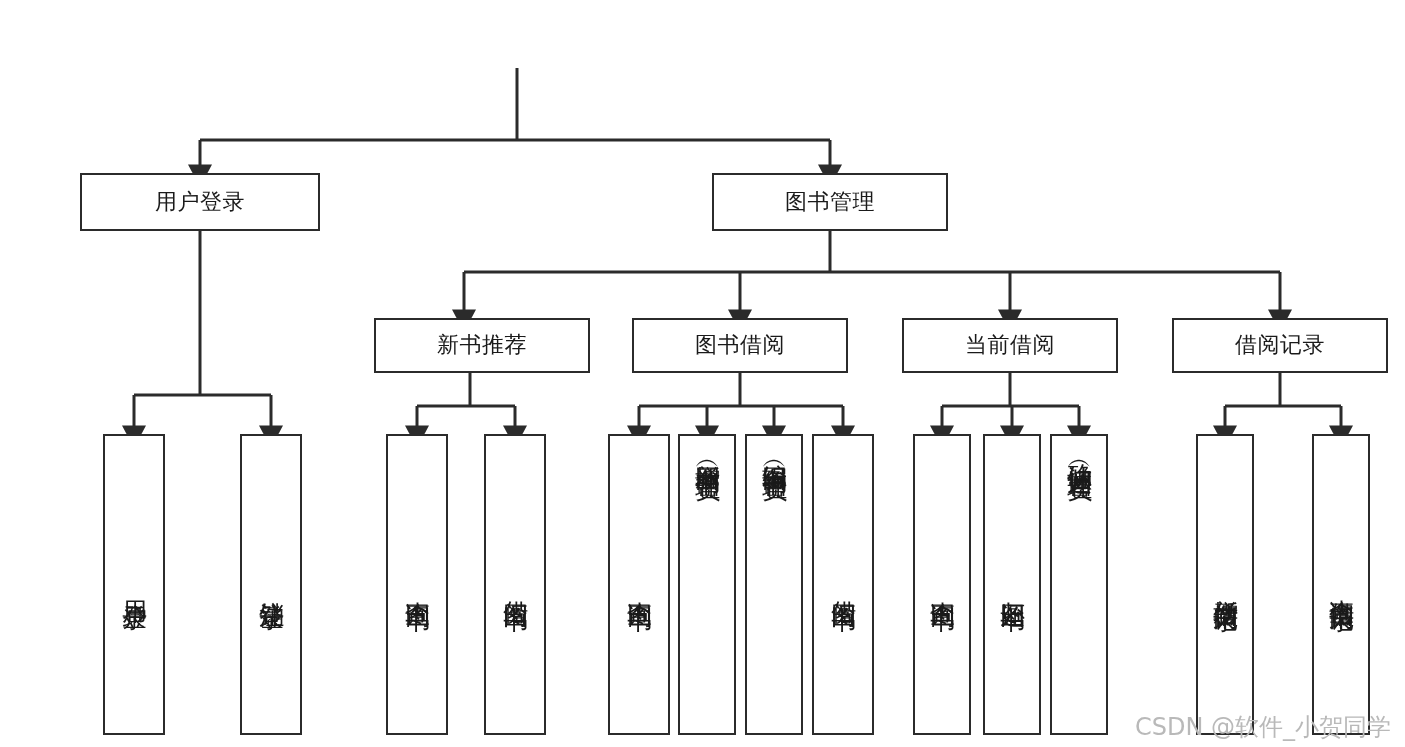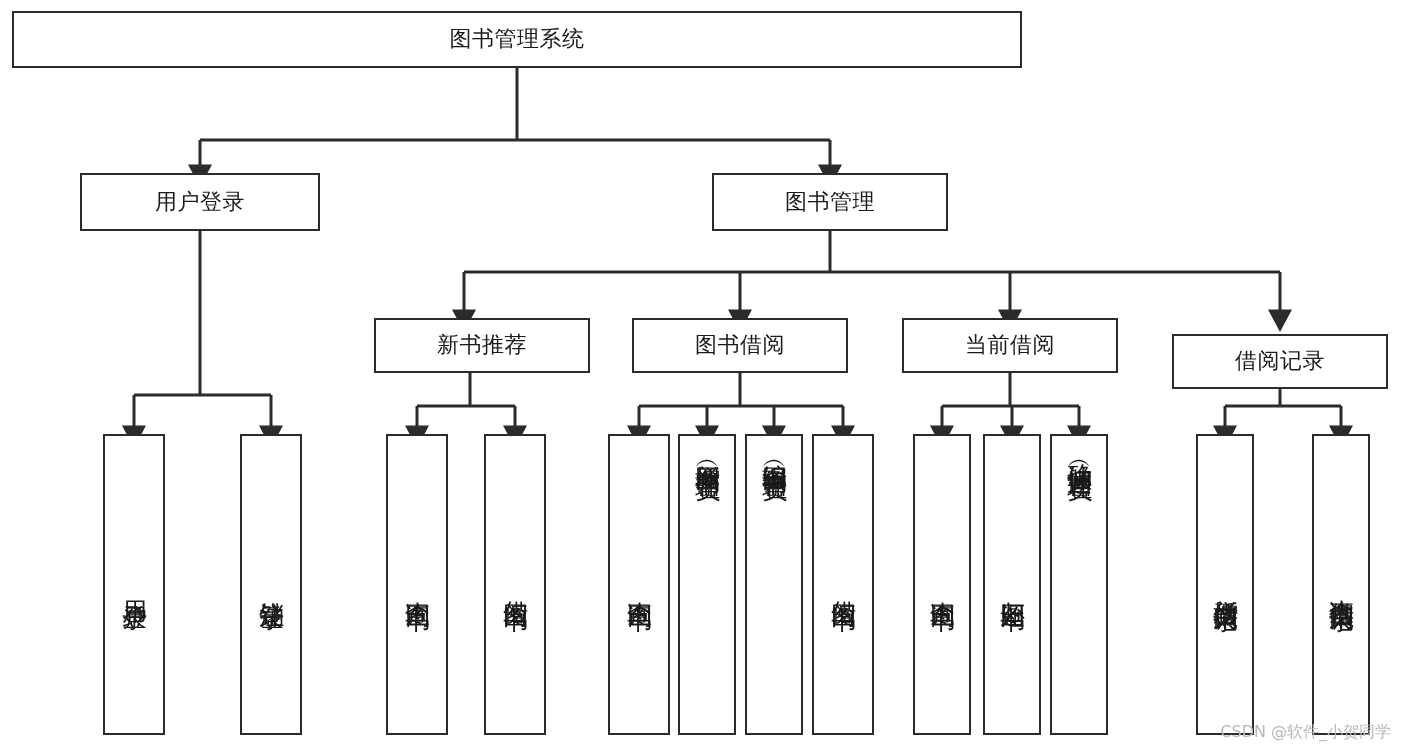--- a/index.html
+++ b/index.html
@@ -54,21 +54,21 @@
     justify-content: flex-start;
     padding-top: 8px;
   }
   .node-label {
     display: block;
   }
   #watermark {
     position: absolute;
     right: 14px;
     bottom: 4px;
-    font-size: 16px;
+    font-size: 24px;
     color: #b9b9b9;
     white-space: nowrap;
     user-select: none;
   }
 </style>
 </head>
 <body>
 
 <div id="diagram-root">
 
@@ -127,23 +127,20 @@
     </g>
 
     <g>
       <line x1="1280" y1="373" x2="1280" y2="406" stroke="#2b2b2b" stroke-width="3"></line>
       <line x1="1225" y1="406" x2="1341" y2="406" stroke="#2b2b2b" stroke-width="3"></line>
       <line x1="1225" y1="406" x2="1225" y2="429" stroke="#2b2b2b" stroke-width="3" marker-end="url(#arrowhead)"></line>
       <line x1="1341" y1="406" x2="1341" y2="429" stroke="#2b2b2b" stroke-width="3" marker-end="url(#arrowhead)"></line>
     </g>
   </svg>
 
-  <div class="node horiz" style="left: 12px; top: 11px; width: 1010px; height: 57px;">
-    <span class="node-label">图书管理系统</span>
-  </div>
 
   <div class="node horiz" style="left: 80px; top: 173px; width: 240px; height: 58px;">
     <span class="node-label">用户登录</span>
   </div>
 
   <div class="node horiz" style="left: 712px; top: 173px; width: 236px; height: 58px; align-items: center;">
     <span class="node-label">图书管理</span>
   </div>
 
   <div class="node horiz" style="left: 362px; top: 318px; width: 216px; height: 55px; margin-left: 12px;">
@@ -151,21 +148,21 @@
   </div>
 
   <div class="node horiz" style="left: 632px; top: 318px; width: 216px; height: 55px; justify-content: center;">
     <span class="node-label">图书借阅</span>
   </div>
 
   <div class="node horiz" style="left: 902px; top: 318px; width: 216px; height: 55px; align-items: center;">
     <span class="node-label">当前借阅</span>
   </div>
 
-  <div class="node horiz" style="left: 1172px; top: 318px; width: 216px; height: 55px; margin-top: 16px;">
+  <div class="node horiz" style="left: 1172px; top: 318px; width: 216px; height: 55px;">
     <span class="node-label">借阅记录</span>
   </div>
 
   <div class="node vert" style="left: 103px; top: 434px; width: 62px; height: 301px;">
     <span class="node-label">用户登录</span>
   </div>
 
   <div class="node vert" style="left: 240px; top: 434px; width: 62px; height: 301px;">
     <span class="node-label">注销登录</span>
   </div>

